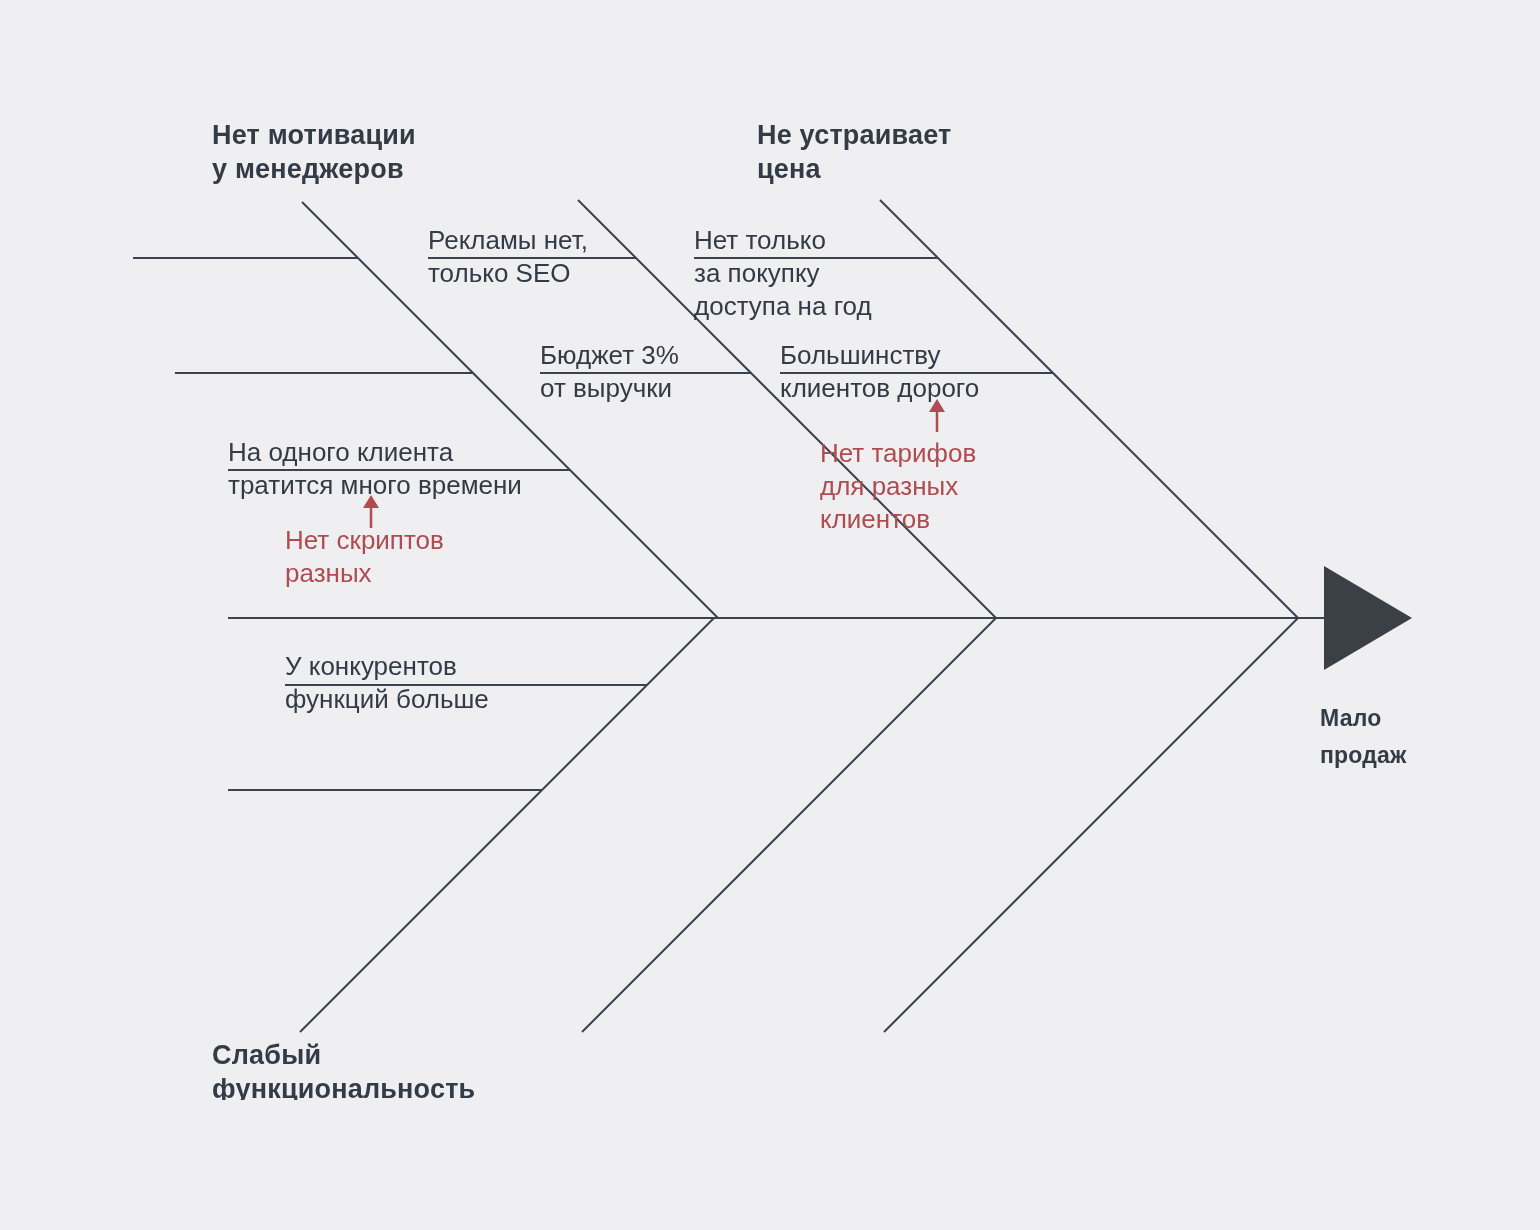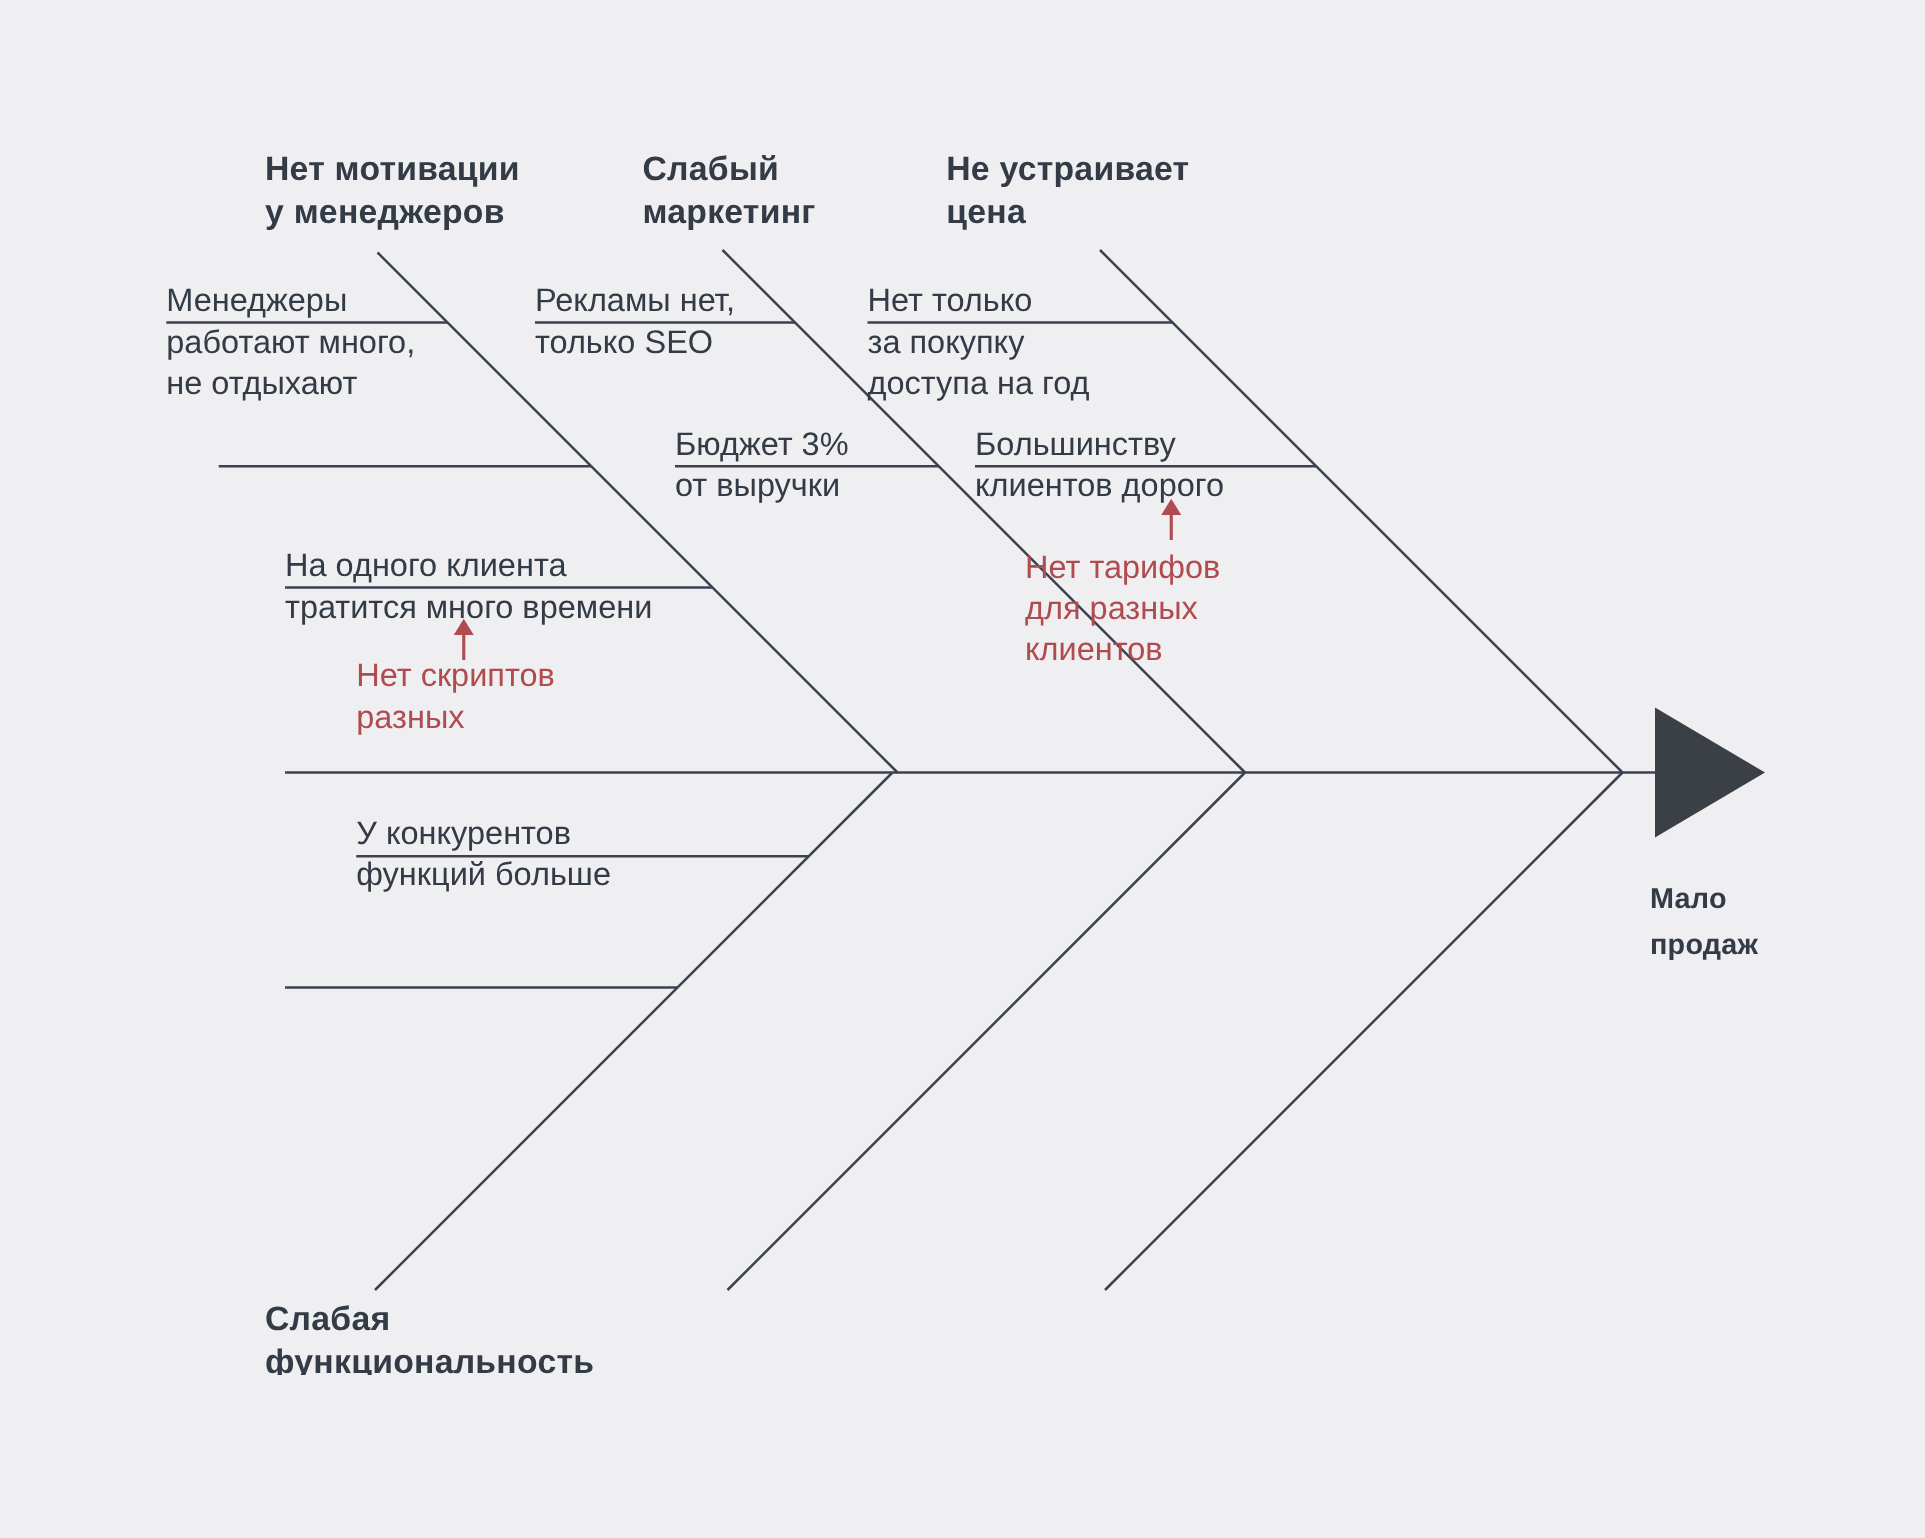--- a/index.html
+++ b/index.html
@@ -62,28 +62,23 @@
       <polygon class="arrow-head" points="363,508 379,508 371,495"></polygon>
     </g>
     <g>
       <line class="arrow-stem" x1="937" y1="432" x2="937" y2="410"></line>
       <polygon class="arrow-head" points="929,412 945,412 937,399"></polygon>
     </g>
   </svg>
 
   <div class="txt branch-label" style="left:212px;top:118px">Нет мотивации
 у менеджеров</div>
-  <div class="txt branch-label" style="left:514px;top:118px">Слабый
-маркетинг</div>
   <div class="txt branch-label" style="left:757px;top:118px">Не устраивает
 цена</div>
 
-  <div class="txt cause" style="left:133px;top:224px">Менеджеры
-работают много,
-не отдыхают</div>
   <div class="txt cause" style="left:228px;top:436px">На одного клиента
 тратится много времени</div>
   <div class="txt cause sub" style="left:285px;top:524px">Нет скриптов
 разных</div>
 
   <div class="txt cause" style="left:428px;top:224px">Рекламы нет,
 только SEO</div>
   <div class="txt cause" style="left:540px;top:339px">Бюджет 3%
 от выручки</div>
 
@@ -92,19 +87,19 @@
 доступа на год</div>
   <div class="txt cause" style="left:780px;top:339px">Большинству
 клиентов дорого</div>
   <div class="txt cause sub align-right" style="left:820px;top:437px;width:218px">Нет тарифов
 для разных
 клиентов</div>
 
   <div class="txt cause" style="left:285px;top:650px">У конкурентов
 функций больше</div>
 
-  <div class="txt branch-label" style="left:212px;top:1038px">Слабая
+  <div class="txt branch-label" style="left:212px;top:1038px">Слабый
 функциональность</div>
 
   <div class="txt effect-label" style="left:1320px;top:700px">Мало
 продаж</div>
 
 </div>
 
 </body></html>

